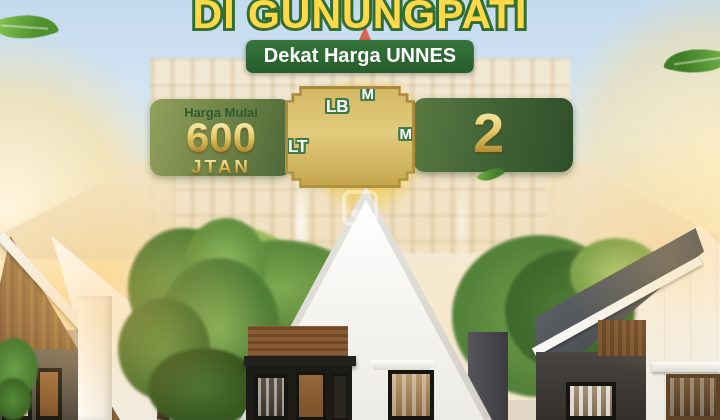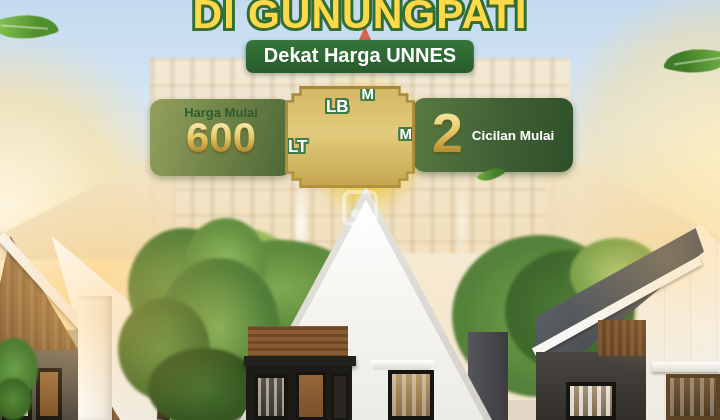--- a/index.html
+++ b/index.html
@@ -231,39 +231,39 @@
   <div class="abs headline z50">
     <span class="hl-stroke">DI GUNUNGPATI</span>
     <span class="hl-fill">DI GUNUNGPATI</span>
   </div>
 
   <div class="abs loc-badge z50">Dekat Harga UNNES</div>
 
   <div class="abs price-badge z50">
     <div class="price-label">Harga Mulai</div>
     <div class="price-value gold-text">600</div>
+    <div class="price-unit gold-text">JTAN</div>
   </div>
 
   <div class="abs plaque z51">
     <div class="abs plaque-inner">
       <div class="abs spec-row r1">
         <span class="spec-label">LB</span>
         <span class="spec-sup">M</span>
       </div>
       <div class="abs spec-row r2">
         <span class="spec-label">LT</span>
         <span class="spec-sup">M</span>
       </div>
     </div>
   </div>
 
   <div class="abs inst-badge z50">
     <div class="inst-value gold-text">2</div>
     <div class="inst-col">
-      <div class="inst-label">Cicilan Mulai</div>
     </div>
   </div>
 
   <div class="abs leaf leaf-tl z60">
       <div class="vein"></div>
     </div>
   <div class="abs leaf leaf-r z60">
       <div class="vein"></div>
     </div>
   <div class="abs leaf leaf-s z60"></div>

